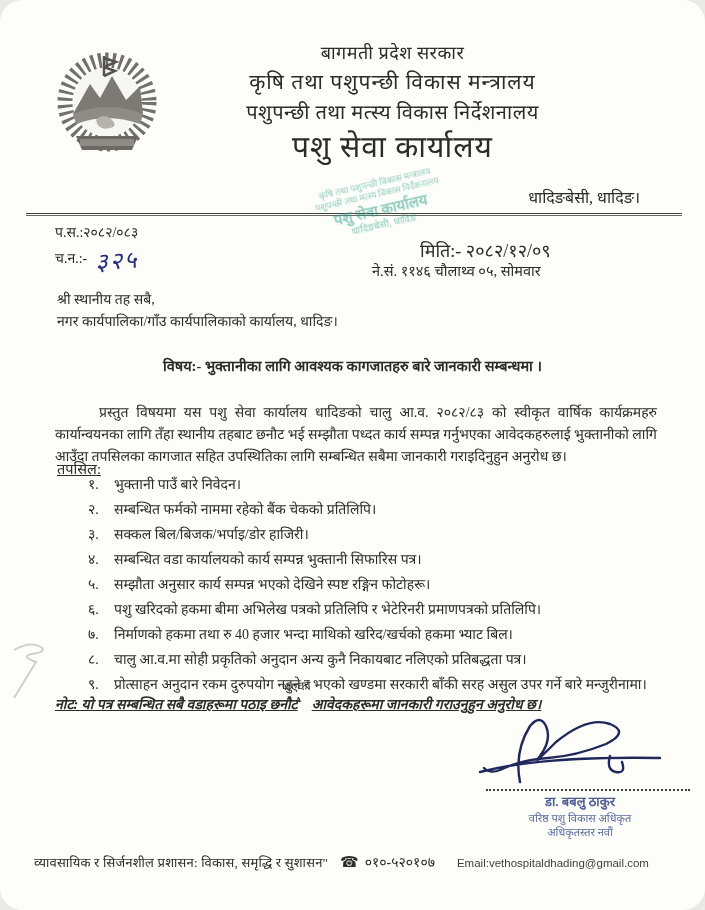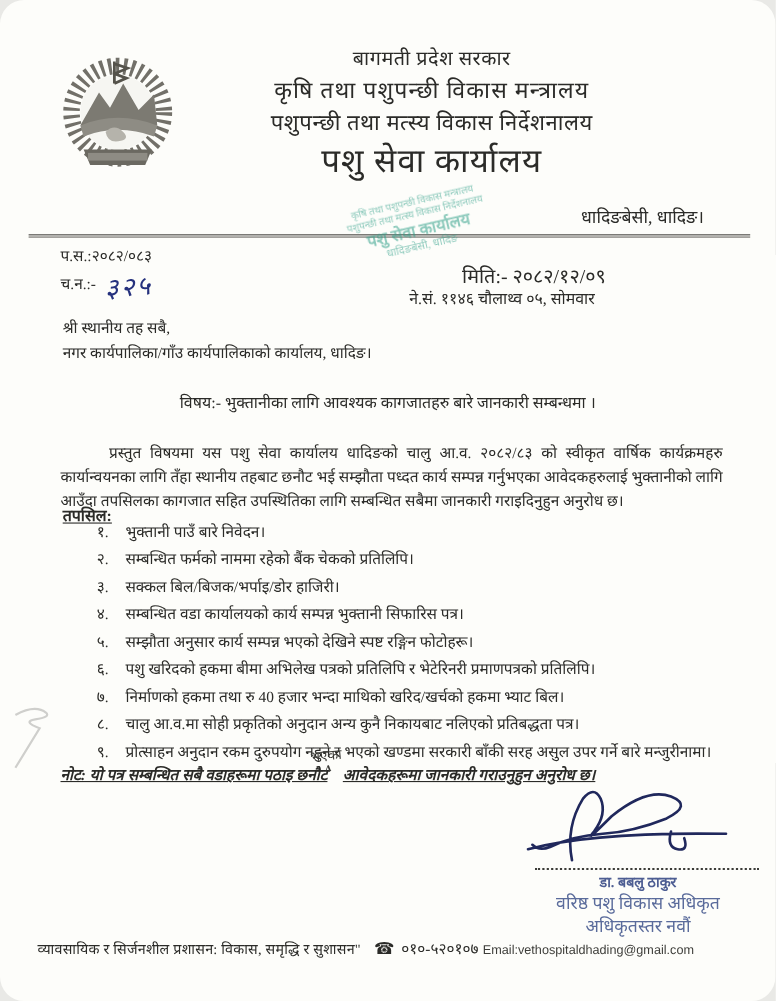--- a/index.html
+++ b/index.html
@@ -41,24 +41,24 @@
   .ps  { left:55px; top:222px; font-size:14px; }
   .cn  { left:55px; top:243px; font-size:14px; }
   .cn-val { display:inline-block; font-size:24px; color:#25317d;
             transform:rotate(-4deg); font-style:italic; letter-spacing:2px;
             margin-left:8px; vertical-align:-6px; }
   .date { left:420px; top:238px; font-size:18px; }
   .nsdate { left:372px; top:260px; font-size:14.5px; }
 
   
   .addr { left:57px; top:289px; font-size:14px; line-height:22px; }
-  .subj { left:0; top:355px; width:705px; text-align:center; font-size:14.5px; font-weight:normal; }
+  .subj { left:0; top:355px; width:705px; text-align:center; font-size:14.5px; font-weight:bold; }
   .body-par { left:55px; top:402px; width:602px; font-size:14px; line-height:22px;
               text-align:justify; text-indent:44px; }
-  .tapsil { left:57px; top:458px; font-size:14.5px; font-weight:bold; text-decoration:underline; }
+  .tapsil { left:57px; top:458px; font-size:14.5px; font-weight:normal; text-decoration:underline; }
 
   
   .list { left:88px; top:472px; width:566px; font-size:14px; }
   .row { display:flex; line-height:25px; }
   .row .num { width:26px; flex:0 0 26px; }
   .row .txt { flex:1; }
 
   
   .note { left:55px; top:694px; width:620px; font-size:14px; font-weight:bold; font-style:italic; }
   .note .u { text-decoration:underline; }
@@ -68,30 +68,30 @@
                    white-space:nowrap; color:#3a3a36; }
   .ins .caret { position:absolute; left:-2px; top:-3px; font-size:11px;
                 font-style:normal; color:#3a3a36; }
 
   
   .sig-svg { left:460px; top:712px; width:210px; height:80px; }
   .dotline { left:486px; top:789px; width:204px; border-top:2.5px dotted #3c3c38; }
   .sig-stamp { left:470px; top:793px; width:220px; text-align:center; line-height:1.35;
                color:#5a6b9b; }
   .sig-stamp .name { font-size:13px; font-weight:bold; color:#4d5d92; }
-  .sig-stamp .t { font-size:16px; }
+  .sig-stamp .t { font-size:11px; }
 
   .pencil { left:2px; top:622px; width:70px; height:80px; }
 
   
   .footer { left:34px; top:852px; width:650px; display:flex; align-items:baseline; }
   .slogan { font-size:13px; letter-spacing:.2px; }
   .phone-wrap { margin-left:12px; font-size:14px; white-space:nowrap;font-family:Liberation Serif, serif; }
   .phone-icon { font-size:15px; margin-right:6px; }
-  .email { margin-left:4px; font-family:"Liberation Sans", sans-serif;
+  .email { margin-left:22px; font-family:"Liberation Sans", sans-serif;
            font-size:11.5px; color:#3e3e3a; }
 </style>
 </head>
 <body>
 
 <div class="page">
 
   <svg class="abs emblem" viewBox="0 0 122 118">
     <circle cx="61" cy="62" r="42" fill="none" stroke="#59574f" stroke-width="15" stroke-dasharray="3 4" opacity="0.85"></circle>
     <circle cx="61" cy="62" r="34" fill="#f6f6f2"></circle>

